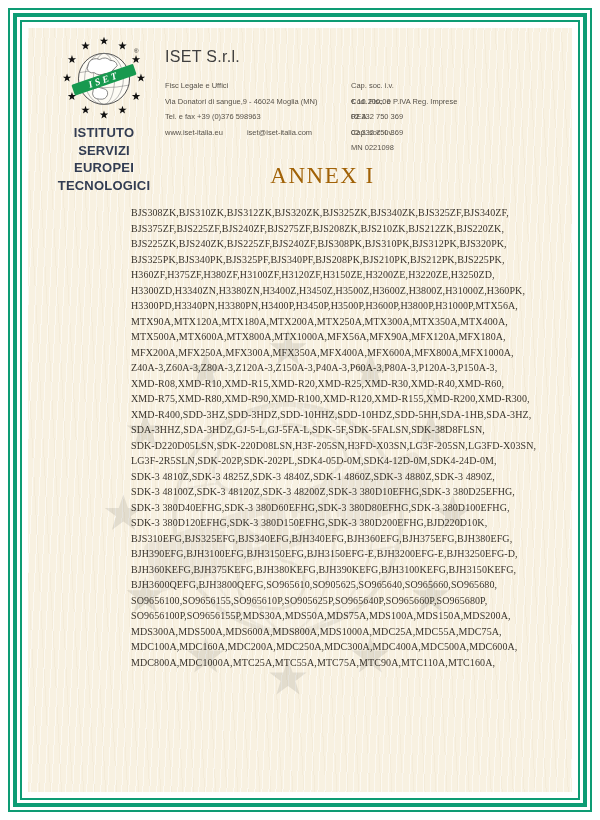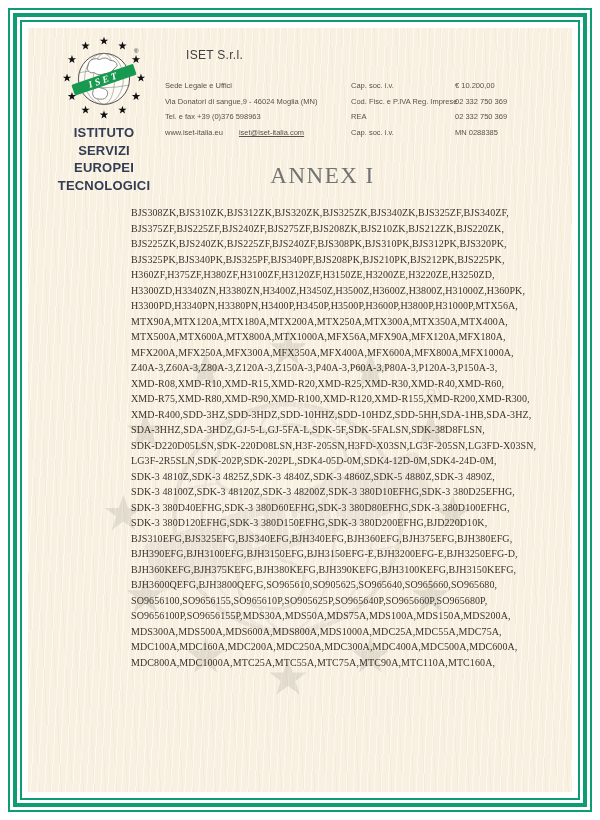--- a/index.html
+++ b/index.html
@@ -23,33 +23,33 @@
     opacity:0.09;filter:grayscale(100%);
   }
   
   .logo-block{position:absolute;left:48px;top:34px;width:112px;text-align:center;}
   .logo-svg{width:88px;height:88px;display:block;margin:0 auto;}
   .logo-caption{
     margin-top:2px;font-size:13px;font-weight:bold;letter-spacing:0.2px;
     color:#323c52;line-height:1.35;
   }
   .company-name{
-    position:absolute;left:165px;top:48px;font-size:12px;color:#3f3f3f;letter-spacing:0.3px;margin-left:21px;
+    position:absolute;left:165px;top:48px;font-size:16px;color:#3f3f3f;letter-spacing:0.3px;
   }
   .info-left{position:absolute;left:165px;top:78px;font-size:7.5px;color:#57524a;}
   .info-left .row{height:15.6px;line-height:15.6px;white-space:nowrap;}
-  .email-link{text-decoration:underline;color:#57524a;margin-left:16px;}
+  .email-link{color:#57524a;margin-left:24px;}
   .info-right{position:absolute;left:351px;top:78px;font-size:7.5px;color:#57524a;}
-  .reg-row{height:15.6px;line-height:15.6px;white-space:nowrap;display:flex;}
+  .reg-row{height:15.6px;line-height:15.6px;white-space:nowrap;display:flex;flex-direction:column;}
   .reg-label{width:104px;flex:none;}
   .reg-value{flex:none;}
   
   .annex-title{
     position:absolute;left:45px;right:0;top:163px;text-align:center;
-    font-family:"Liberation Serif",serif;font-size:23px;letter-spacing:1.5px;color:#737373;
+    font-family:"Liberation Serif",serif;font-size:23px;letter-spacing:1.5px;color:#a16207;
   }
   .code-list{
     position:absolute;left:131px;top:205px;width:420px;
     font-family:"Liberation Serif",serif;font-size:10px;color:#38332c;
   }
   .code-list .code-line{height:15.5px;line-height:15.5px;white-space:nowrap;letter-spacing:0.1px;}
 </style>
 </head>
 <body>
 
@@ -102,21 +102,21 @@
     </svg>
     <div class="logo-caption">
       <div>ISTITUTO SERVIZI</div>
       <div>EUROPEI TECNOLOGICI</div>
     </div>
   </div>
 
   <div class="company-name">ISET S.r.l.</div>
 
   <div class="info-left">
-    <div class="row">Sede Legale e Uffici</div>
+    <div class="row">Fisc Legale e Uffici</div>
     <div class="row">Via Donatori di sangue,9 - 46024 Moglia (MN)</div>
     <div class="row">Tel. e fax +39 (0)376 598963</div>
     <div class="row">
       <span>www.iset-italia.eu</span><span class="email-link">iset@iset-italia.com</span>
     </div>
   </div>
 
   <div class="info-right">
     <div class="reg-row">
       <span class="reg-label">Cap. soc. i.v.</span>
@@ -125,21 +125,21 @@
     <div class="reg-row">
       <span class="reg-label">Cod. Fisc. e P.IVA Reg. Imprese</span>
       <span class="reg-value">02 332 750 369</span>
     </div>
     <div class="reg-row">
       <span class="reg-label">REA</span>
       <span class="reg-value">02 332 750 369</span>
     </div>
     <div class="reg-row">
       <span class="reg-label">Cap. soc. i.v.</span>
-      <span class="reg-value">MN 0288385</span>
+      <span class="reg-value">MN 0221098</span>
     </div>
   </div>
 
   <div class="annex-title">ANNEX I</div>
 
   <div class="code-list">
       <div class="code-line">BJS308ZK,BJS310ZK,BJS312ZK,BJS320ZK,BJS325ZK,BJS340ZK,BJS325ZF,BJS340ZF,</div>
       <div class="code-line">BJS375ZF,BJS225ZF,BJS240ZF,BJS275ZF,BJS208ZK,BJS210ZK,BJS212ZK,BJS220ZK,</div>
       <div class="code-line">BJS225ZK,BJS240ZK,BJS225ZF,BJS240ZF,BJS308PK,BJS310PK,BJS312PK,BJS320PK,</div>
       <div class="code-line">BJS325PK,BJS340PK,BJS325PF,BJS340PF,BJS208PK,BJS210PK,BJS212PK,BJS225PK,</div>
@@ -149,21 +149,21 @@
       <div class="code-line">MTX90A,MTX120A,MTX180A,MTX200A,MTX250A,MTX300A,MTX350A,MTX400A,</div>
       <div class="code-line">MTX500A,MTX600A,MTX800A,MTX1000A,MFX56A,MFX90A,MFX120A,MFX180A,</div>
       <div class="code-line">MFX200A,MFX250A,MFX300A,MFX350A,MFX400A,MFX600A,MFX800A,MFX1000A,</div>
       <div class="code-line">Z40A-3,Z60A-3,Z80A-3,Z120A-3,Z150A-3,P40A-3,P60A-3,P80A-3,P120A-3,P150A-3,</div>
       <div class="code-line">XMD-R08,XMD-R10,XMD-R15,XMD-R20,XMD-R25,XMD-R30,XMD-R40,XMD-R60,</div>
       <div class="code-line">XMD-R75,XMD-R80,XMD-R90,XMD-R100,XMD-R120,XMD-R155,XMD-R200,XMD-R300,</div>
       <div class="code-line">XMD-R400,SDD-3HZ,SDD-3HDZ,SDD-10HHZ,SDD-10HDZ,SDD-5HH,SDA-1HB,SDA-3HZ,</div>
       <div class="code-line">SDA-3HHZ,SDA-3HDZ,GJ-5-L,GJ-5FA-L,SDK-5F,SDK-5FALSN,SDK-38D8FLSN,</div>
       <div class="code-line">SDK-D220D05LSN,SDK-220D08LSN,H3F-205SN,H3FD-X03SN,LG3F-205SN,LG3FD-X03SN,</div>
       <div class="code-line">LG3F-2R5SLN,SDK-202P,SDK-202PL,SDK4-05D-0M,SDK4-12D-0M,SDK4-24D-0M,</div>
-      <div class="code-line">SDK-3 4810Z,SDK-3 4825Z,SDK-3 4840Z,SDK-3 4860Z,SDK-5 4880Z,SDK-3 4890Z,</div>
+      <div class="code-line">SDK-3 4810Z,SDK-3 4825Z,SDK-3 4840Z,SDK-1 4860Z,SDK-3 4880Z,SDK-3 4890Z,</div>
       <div class="code-line">SDK-3 48100Z,SDK-3 48120Z,SDK-3 48200Z,SDK-3 380D10EFHG,SDK-3 380D25EFHG,</div>
       <div class="code-line">SDK-3 380D40EFHG,SDK-3 380D60EFHG,SDK-3 380D80EFHG,SDK-3 380D100EFHG,</div>
       <div class="code-line">SDK-3 380D120EFHG,SDK-3 380D150EFHG,SDK-3 380D200EFHG,BJD220D10K,</div>
       <div class="code-line">BJS310EFG,BJS325EFG,BJS340EFG,BJH340EFG,BJH360EFG,BJH375EFG,BJH380EFG,</div>
       <div class="code-line">BJH390EFG,BJH3100EFG,BJH3150EFG,BJH3150EFG-E,BJH3200EFG-E,BJH3250EFG-D,</div>
       <div class="code-line">BJH360KEFG,BJH375KEFG,BJH380KEFG,BJH390KEFG,BJH3100KEFG,BJH3150KEFG,</div>
       <div class="code-line">BJH3600QEFG,BJH3800QEFG,SO965610,SO905625,SO965640,SO965660,SO965680,</div>
       <div class="code-line">SO9656100,SO9656155,SO965610P,SO905625P,SO965640P,SO965660P,SO965680P,</div>
       <div class="code-line">SO9656100P,SO9656155P,MDS30A,MDS50A,MDS75A,MDS100A,MDS150A,MDS200A,</div>
       <div class="code-line">MDS300A,MDS500A,MDS600A,MDS800A,MDS1000A,MDC25A,MDC55A,MDC75A,</div>

